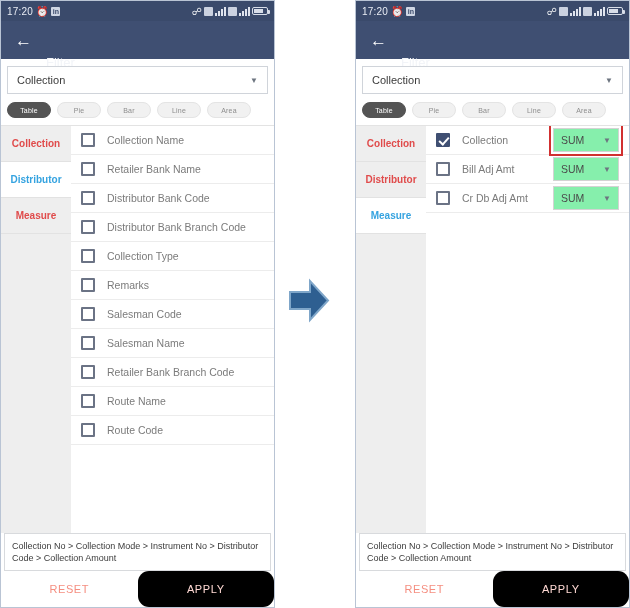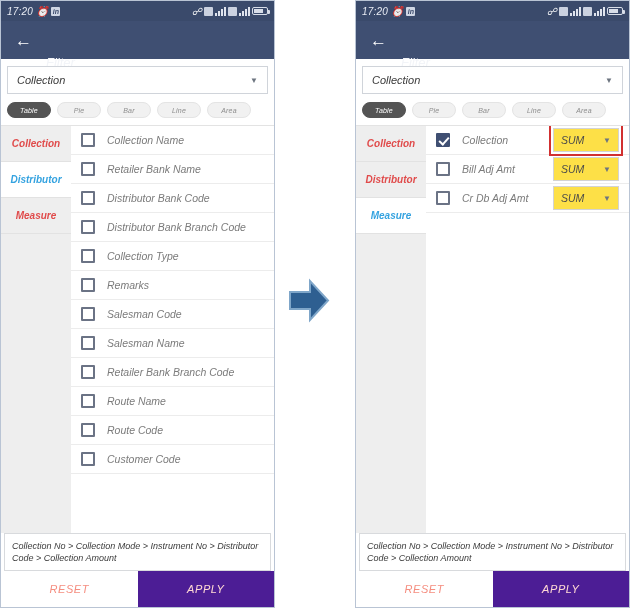--- a/index.html
+++ b/index.html
@@ -2,21 +2,21 @@
 <html><head>
 <meta charset="utf-8">
 <style>
   * { box-sizing: border-box; margin: 0; padding: 0; }
   html, body {
     width: 630px; height: 608px;
     background: #ffffff;
     font-family: "Liberation Sans", sans-serif;
     overflow: hidden;
   }
-  .stage { position: relative; width: 500px; height: 608px; background:#fff;font-style:italic; }
+  .stage { position: relative; width: 500px; height: 608px; background:#fff; }
 
   .phone {
     position: absolute;
     top: 0; width: 275px; height: 608px;
     background: #ffffff;
     border: 1px solid #b9c4d4;
     display: flex; flex-direction: column;
     overflow: hidden;
   }
   .phone.left  { left: 0px; }
@@ -92,37 +92,37 @@
   .cb { width:14px; height:14px; border:2px solid #6b7385; background:#fff;
         flex:0 0 14px; border-radius:1px; position:relative; }
   .cb.checked { background:#3f4f72; border-color:#3f4f72; }
   .cb.checked:after{
     content:""; position:absolute; left:3px; top:0px; width:4px; height:8px;
     border:solid #ffffff; border-width:0 2px 2px 0; transform:rotate(42deg);
   }
   .rowlabel { font-size:10.5px; color:#7b7b7b; }
   .sumsel {
     margin-left:auto; width:66px; height:24px; border:1px solid #d3d3d3;
-    background:#fde047; display:flex; align-items:center; padding:7px 7px;
+    background:#86efac; display:flex; align-items:center; padding:7px 7px;
     font-size:10.5px; color:#4a4a4a;
   }
   .sumsel .caret { margin-left:auto; font-size:8px; color:#6d7580; }
   .hl { outline: 2px solid #d13030; outline-offset: 2px; }
 
   
   .crumbbox {
     border:1px solid #d8dadd; background:#fff; margin:0 3px 0 3px;
     padding: 6px 7px; font-size: 9px; line-height:1.35; color:#3c3c3c;
     flex:0 0 auto;
   }
   .actions { display:flex; height:36px; flex:0 0 36px; }
   .btn { flex:1 1 50%; display:flex; align-items:center; justify-content:center;
          font-size:11px; letter-spacing:.6px; }
   .btn.reset { background:#ffffff; color:#f58e80; }
-  .btn.apply { background:#4c1d95; color:#ffd9d4; }
+  .btn.apply { background:#000000; color:#ffd9d4;border-radius:11px; }
 
   
   .arrow { position:absolute; left:288px; top:278px; width:42px; height:45px; }
 </style>
 </head>
 <body>
 
 <div class="stage">
 
   <div class="phone left">
@@ -219,24 +219,20 @@
             <span class="rowlabel">Retailer Bank Branch Code</span>
           </div>
           <div class="listrow">
             <div class="cb"></div>
             <span class="rowlabel">Route Name</span>
           </div>
           <div class="listrow">
             <div class="cb"></div>
             <span class="rowlabel">Route Code</span>
           </div>
-          <div class="listrow">
-            <div class="cb"></div>
-            <span class="rowlabel">Customer Code</span>
-          </div>
         </div>
     </div>
 
     <div class="crumbbox">Collection No &gt; Collection Mode &gt; Instrument No &gt; Distributor Code &gt; Collection Amount</div>
 
     <div class="actions">
       <div class="btn reset">RESET</div>
       <div class="btn apply">APPLY</div>
     </div>
   </div>

